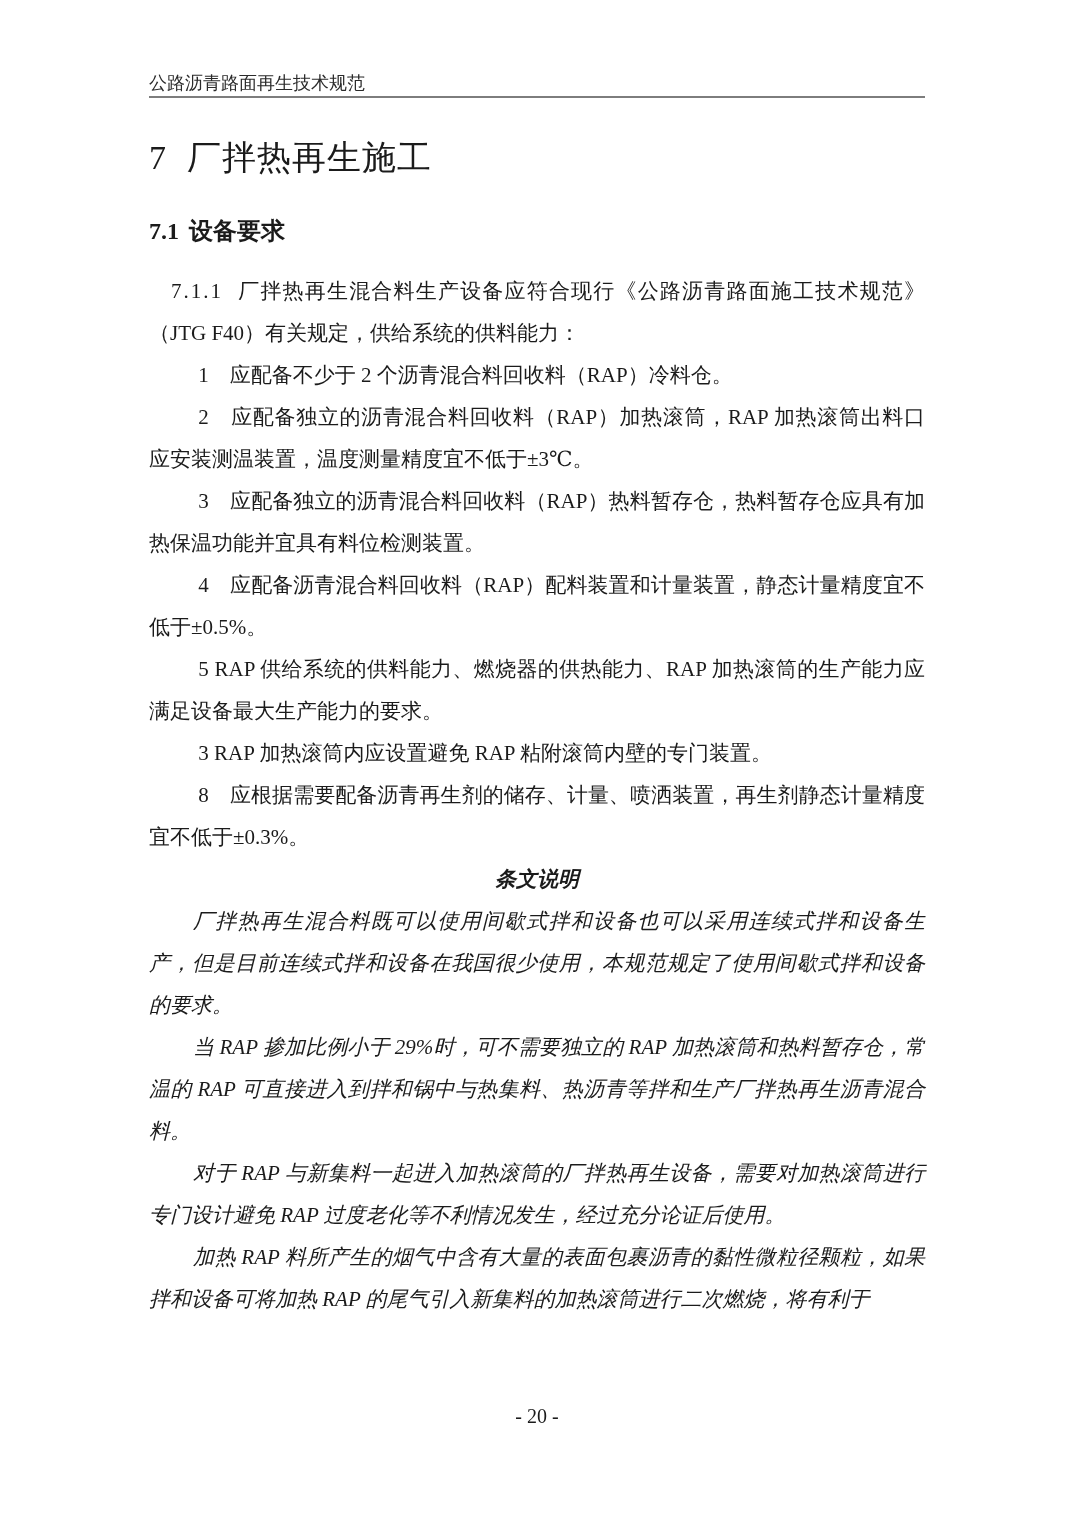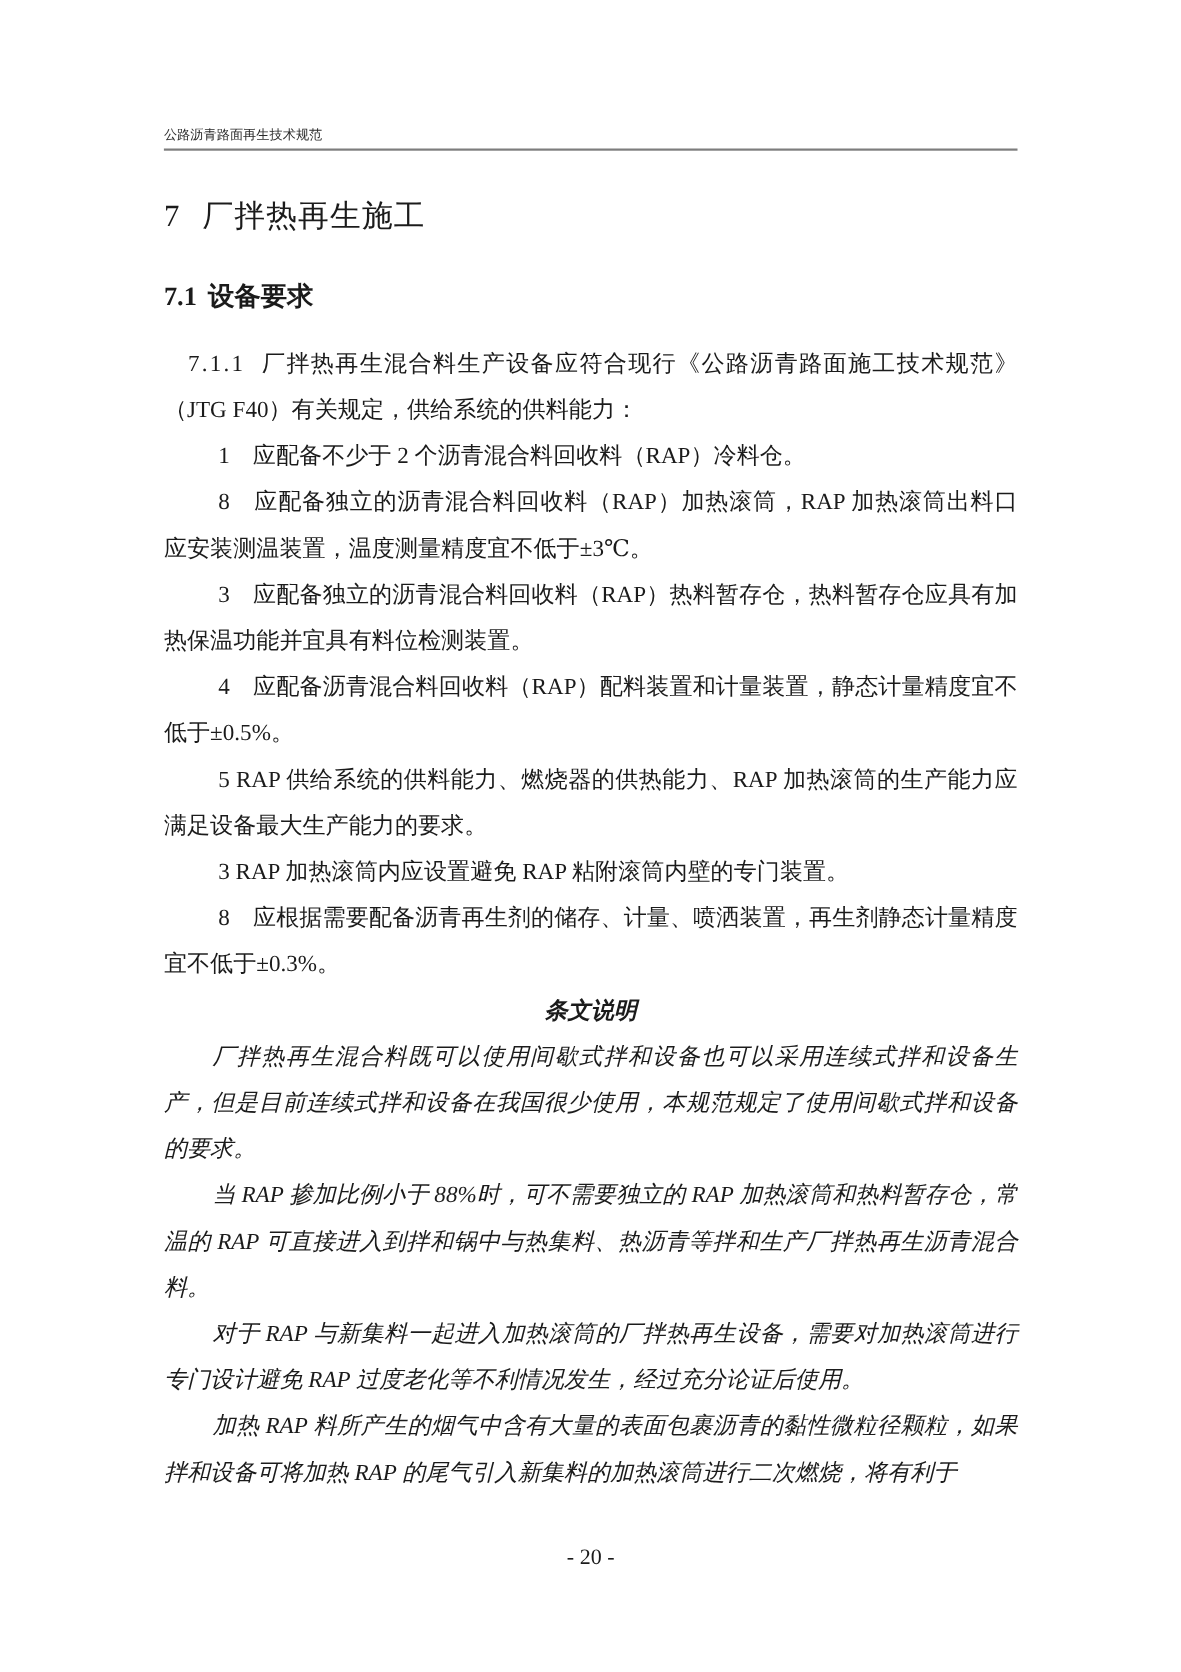--- a/index.html
+++ b/index.html
@@ -16,34 +16,33 @@
     font-family: "Liberation Serif", "DejaVu Serif", serif;
     overflow: hidden;
   }
   .content {
     width: 776px;
     margin: 0 auto;
   }
   
   .running-header {
     padding-top: 72px;
-    font-size: 12px;
+    font-size: 18px;
     line-height: 22px;
     color: #2a2a2a;
-    margin-top: 39px;
   }
   .header-rule {
     margin-top: 2px;
     height: 2px;
     background: #7d7d7d;
   }
   
   .chapter-title {
     margin: 38px 0 0 0;
-    font-size: 28px;
+    font-size: 34px;
     font-weight: normal;
     line-height: 44px;
     letter-spacing: 1px;
     white-space: nowrap;
   }
   .chapter-title .num {
     margin-right: 20px;
   }
   
   .section-heading {
@@ -123,31 +122,31 @@
       <span class="num">7.1</span><span class="txt">设备要求</span>
     </h2>
 
     <div class="body-text">
 
       <p class="clause-intro">
         <span class="clause-num">7.1.1</span><span>厂拌热再生混合料生产设备应符合现行《公路沥青路面施工技术规范》（JTG F40）有关规定，供给系统的供料能力：</span>
       </p>
 
       <p class="item">1　应配备不少于 2 个沥青混合料回收料（RAP）冷料仓。</p>
-      <p class="item">8　应配备独立的沥青混合料回收料（RAP）加热滚筒，RAP 加热滚筒出料口应安装测温装置，温度测量精度宜不低于±3℃。</p>
+      <p class="item">2　应配备独立的沥青混合料回收料（RAP）加热滚筒，RAP 加热滚筒出料口应安装测温装置，温度测量精度宜不低于±3℃。</p>
       <p class="item">3　应配备独立的沥青混合料回收料（RAP）热料暂存仓，热料暂存仓应具有加热保温功能并宜具有料位检测装置。</p>
       <p class="item">4　应配备沥青混合料回收料（RAP）配料装置和计量装置，静态计量精度宜不低于±0.5%。</p>
       <p class="item">5 RAP 供给系统的供料能力、燃烧器的供热能力、RAP 加热滚筒的生产能力应满足设备最大生产能力的要求。</p>
       <p class="item">3 RAP 加热滚筒内应设置避免 RAP 粘附滚筒内壁的专门装置。</p>
       <p class="item">8　应根据需要配备沥青再生剂的储存、计量、喷洒装置，再生剂静态计量精度宜不低于±0.3%。</p>
 
       <h3 class="commentary-heading">条文说明</h3>
 
       <p class="commentary">厂拌热再生混合料既可以使用间歇式拌和设备也可以采用连续式拌和设备生产，但是目前连续式拌和设备在我国很少使用，本规范规定了使用间歇式拌和设备的要求。</p>
-      <p class="commentary">当 RAP 掺加比例小于 88%时，可不需要独立的 RAP 加热滚筒和热料暂存仓，常温的 RAP 可直接进入到拌和锅中与热集料、热沥青等拌和生产厂拌热再生沥青混合料。</p>
+      <p class="commentary">当 RAP 掺加比例小于 29%时，可不需要独立的 RAP 加热滚筒和热料暂存仓，常温的 RAP 可直接进入到拌和锅中与热集料、热沥青等拌和生产厂拌热再生沥青混合料。</p>
       <p class="commentary">对于 RAP 与新集料一起进入加热滚筒的厂拌热再生设备，需要对加热滚筒进行专门设计避免 RAP 过度老化等不利情况发生，经过充分论证后使用。</p>
       <p class="commentary">加热 RAP 料所产生的烟气中含有大量的表面包裹沥青的黏性微粒径颗粒，如果拌和设备可将加热 RAP 的尾气引入新集料的加热滚筒进行二次燃烧，将有利于</p>
 
     </div>
   </div>
 
   <div class="footer">
     <span>- 20 -</span>
   </div>
 </div>

